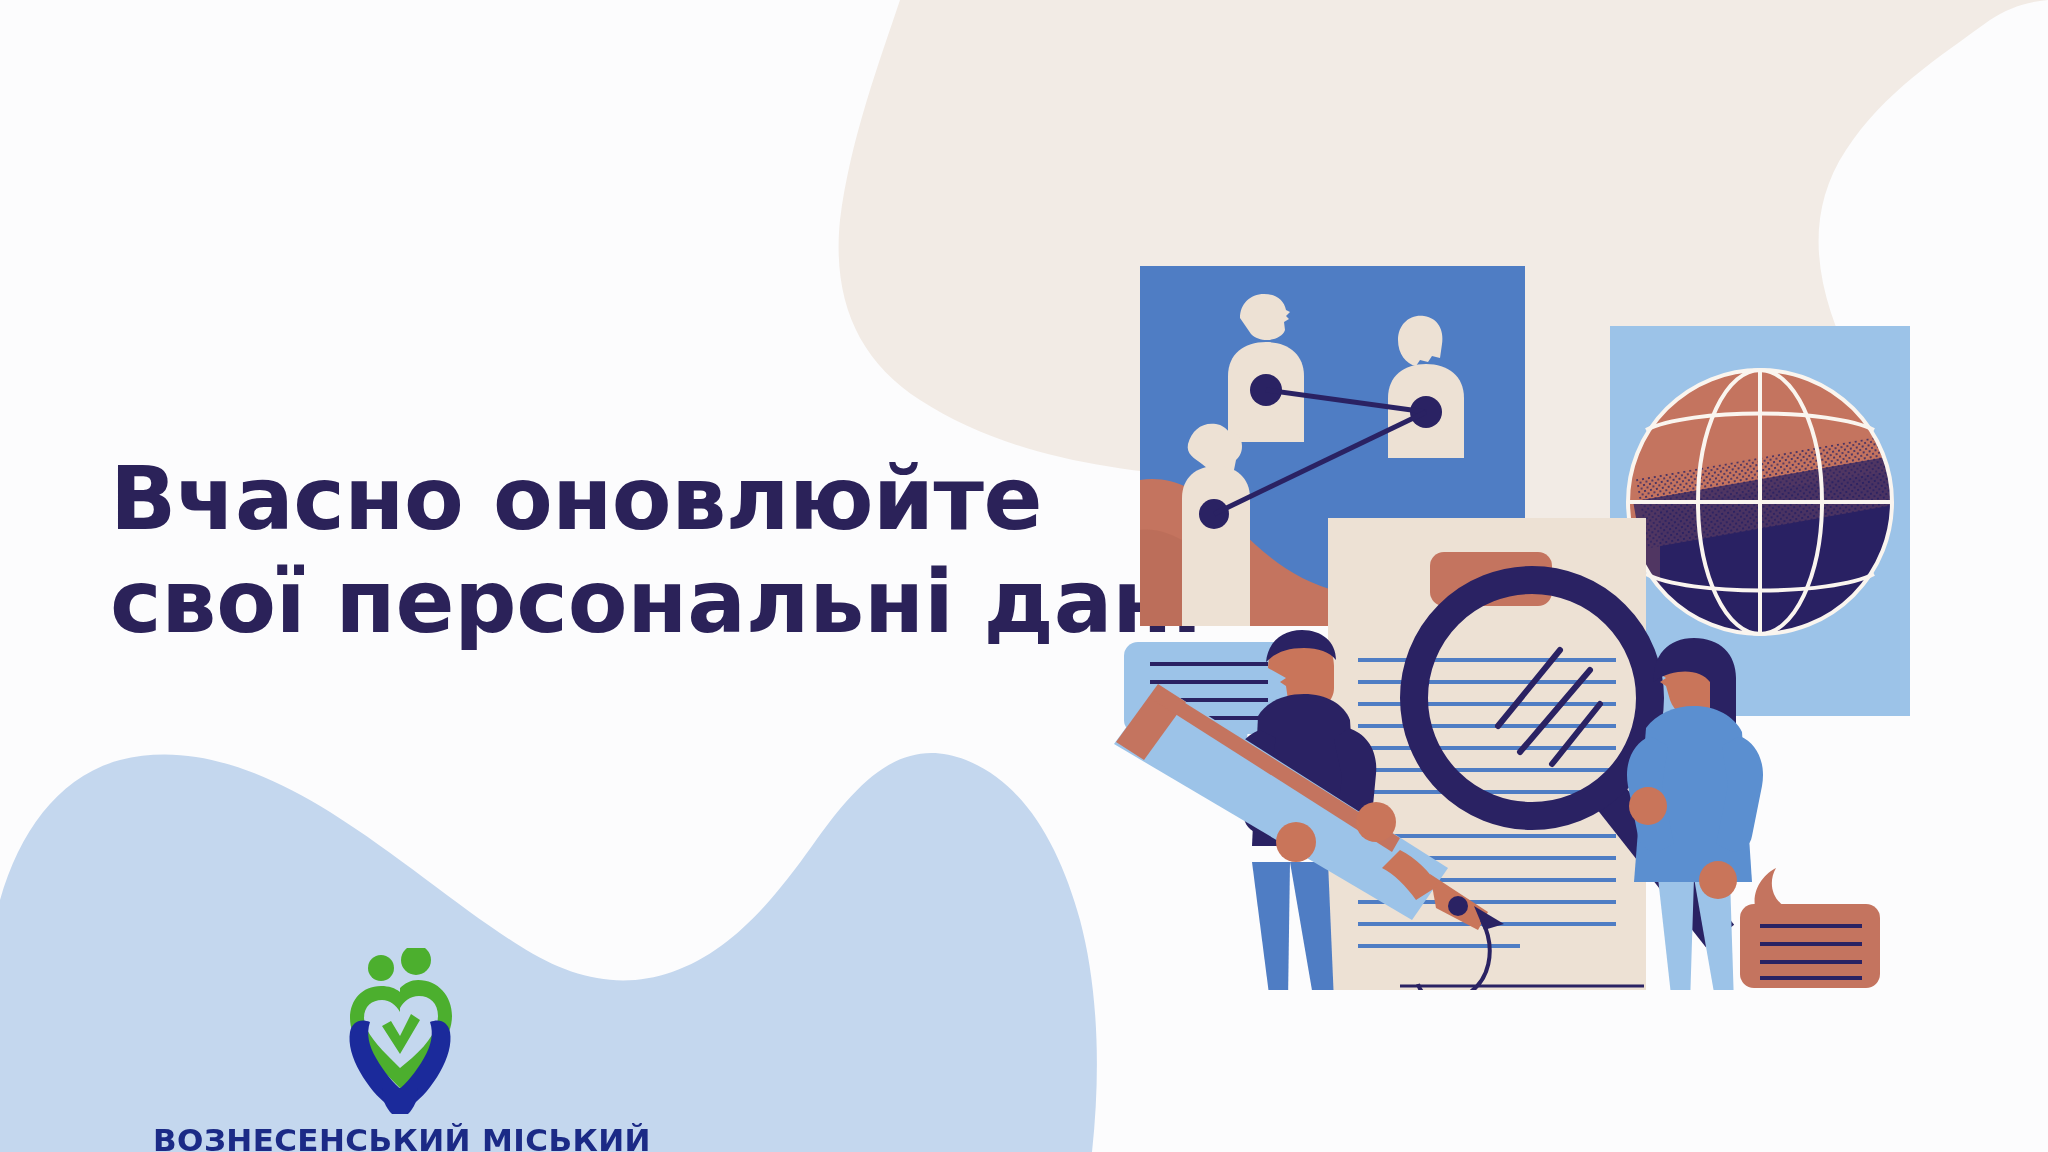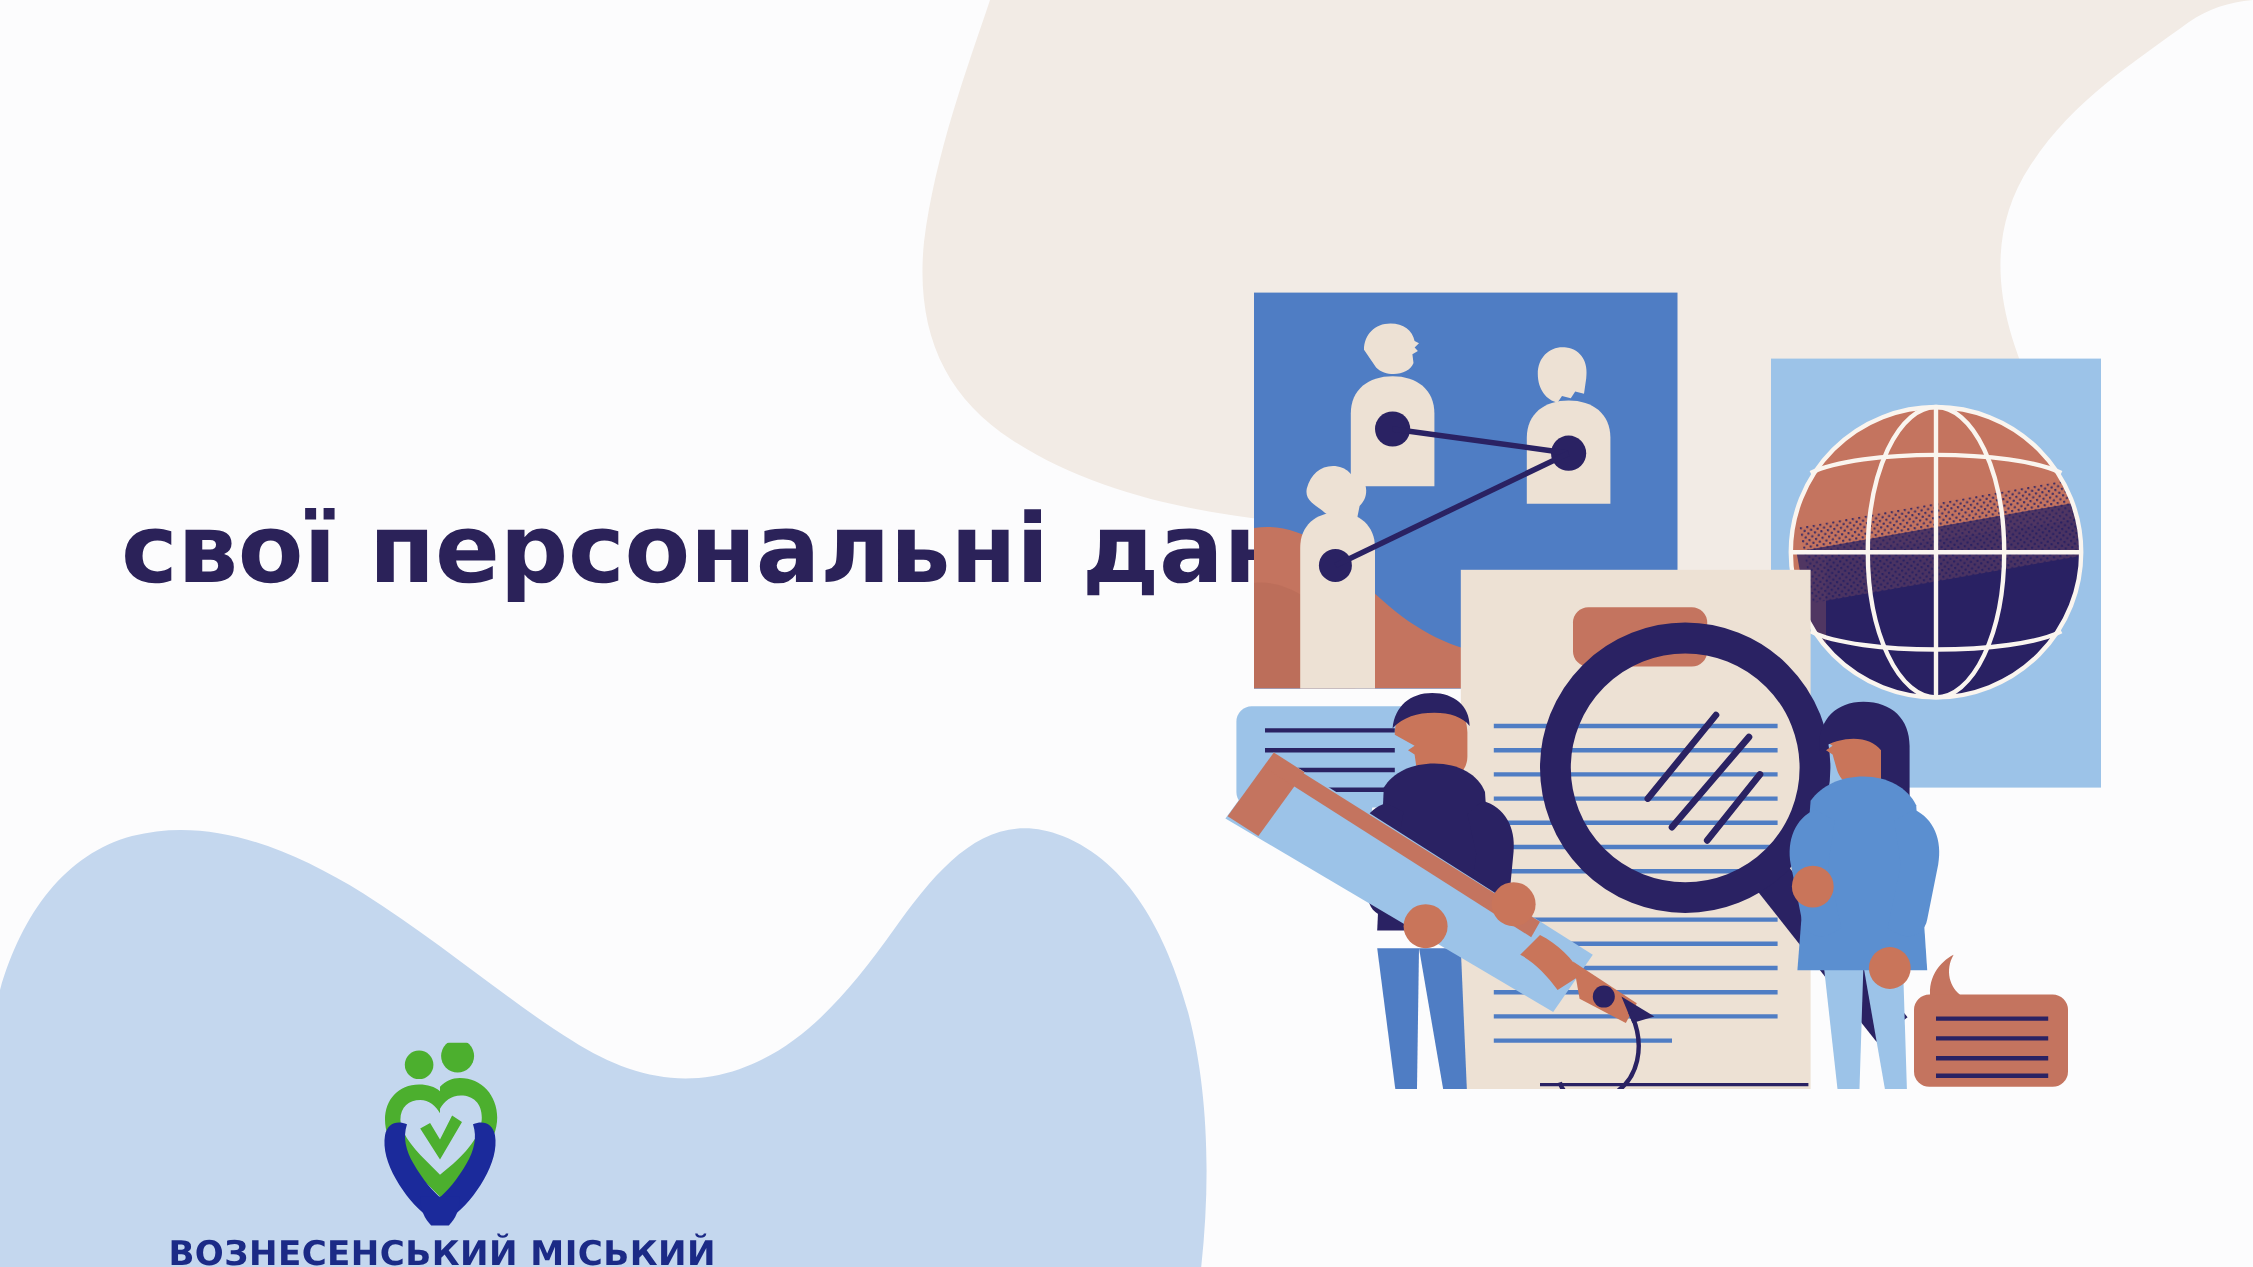--- a/index.html
+++ b/index.html
@@ -94,20 +94,21 @@
                C 570 978, 620 990, 672 972
                C 730 952, 772 902, 812 846
                C 856 784, 900 734, 966 760
                C 1026 784, 1060 848, 1080 920
                C 1096 980, 1102 1060, 1092 1152
                Z" fill="#C4D7EE"></path>
     </svg>
   </div>
 
   <div class="headline">
+    <div class="l1">Вчасно оновлюйте</div>
     <div class="l2">свої персональні дані</div>
   </div>
 
   <div class="logo">
     <div class="logo-mark">
       <svg width="180" height="168" viewBox="0 0 180 168" xmlns="http://www.w3.org/2000/svg">
 
         <circle cx="69" cy="20" r="13" fill="#4CAF2E"></circle>
         <circle cx="104" cy="12" r="15" fill="#4CAF2E"></circle>
 

